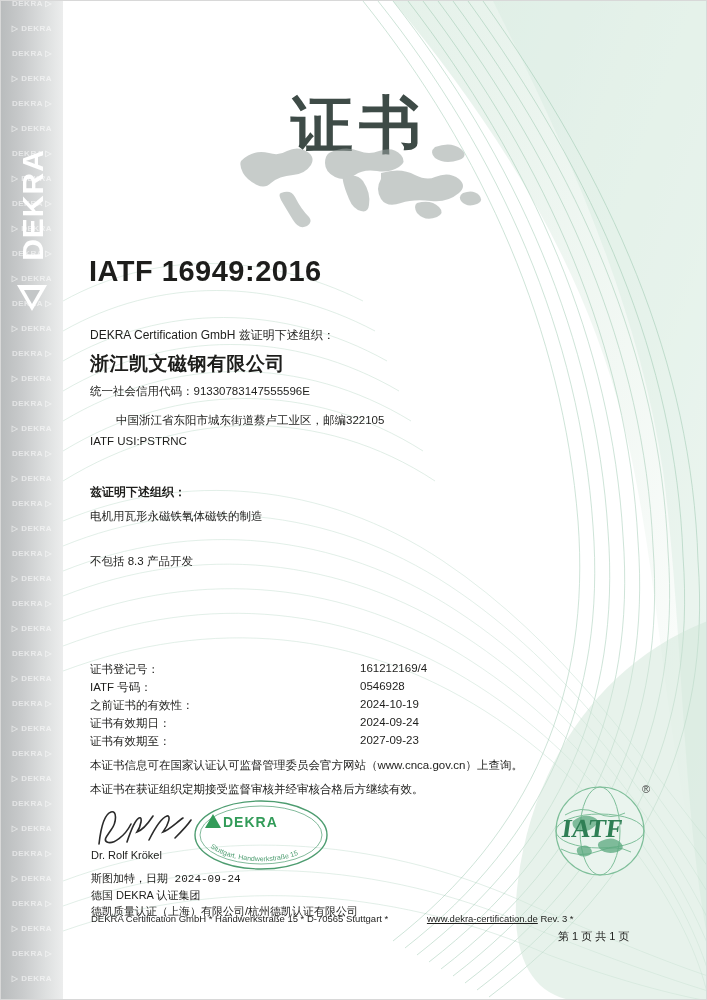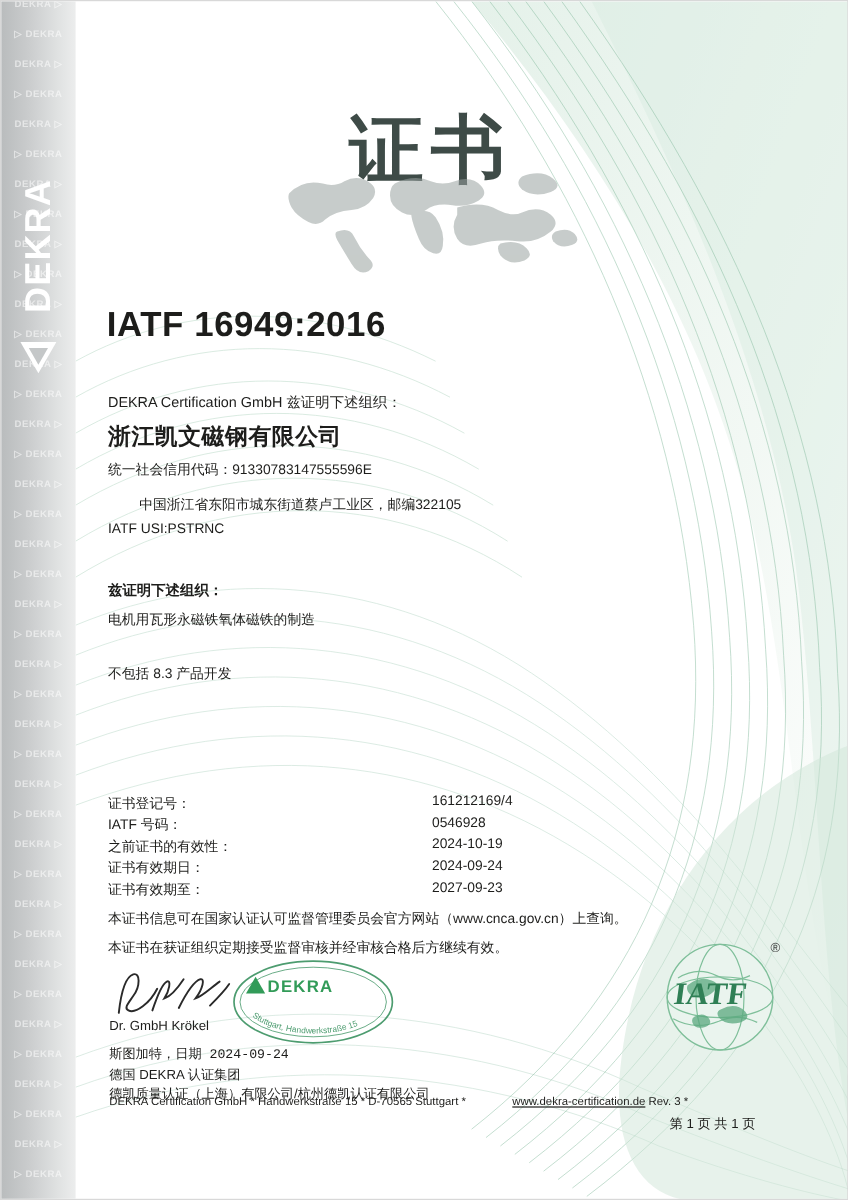--- a/index.html
+++ b/index.html
@@ -438,21 +438,21 @@
     <div class="sig-img">
       <svg viewBox="0 0 105 45" width="105" height="45" xmlns="http://www.w3.org/2000/svg">
         <g fill="none" stroke="#2a2a2a" stroke-width="1.6" stroke-linecap="round">
           <path d="M8,38 C10,20 14,8 20,6 C26,4 26,16 20,24 C16,30 12,34 16,36 C22,39 34,30 40,18"></path>
           <path d="M36,36 C40,24 44,14 48,12 C52,10 50,20 46,26 C52,24 58,16 62,10"></path>
           <path d="M58,34 C64,22 70,12 76,10 C80,9 78,18 72,26 C78,24 86,16 92,12"></path>
           <path d="M84,32 C90,26 96,20 100,14"></path>
         </g>
       </svg>
     </div>
-    <div class="sig-name">Dr. GmbH Krökel</div>
+    <div class="sig-name">Dr. Rolf Krökel</div>
 
     <div class="stamp">
       <svg viewBox="0 0 160 78" width="160" height="78" xmlns="http://www.w3.org/2000/svg">
         <ellipse cx="80" cy="39" rx="66" ry="34" fill="none" stroke="#2e8b57" stroke-width="1.4"></ellipse>
         <ellipse cx="80" cy="39" rx="61" ry="29" fill="none" stroke="#2e8b57" stroke-width="0.7"></ellipse>
         <path id="arcp" d="M24,46 A60,30 0 0,0 136,46" fill="none"></path>
         <text font-size="7" fill="#2e8b57" font-family="Liberation Sans, sans-serif">
           <textPath href="#arcp" startOffset="6%">Stuttgart, Handwerkstraße 15</textPath>
         </text>
       </svg>

